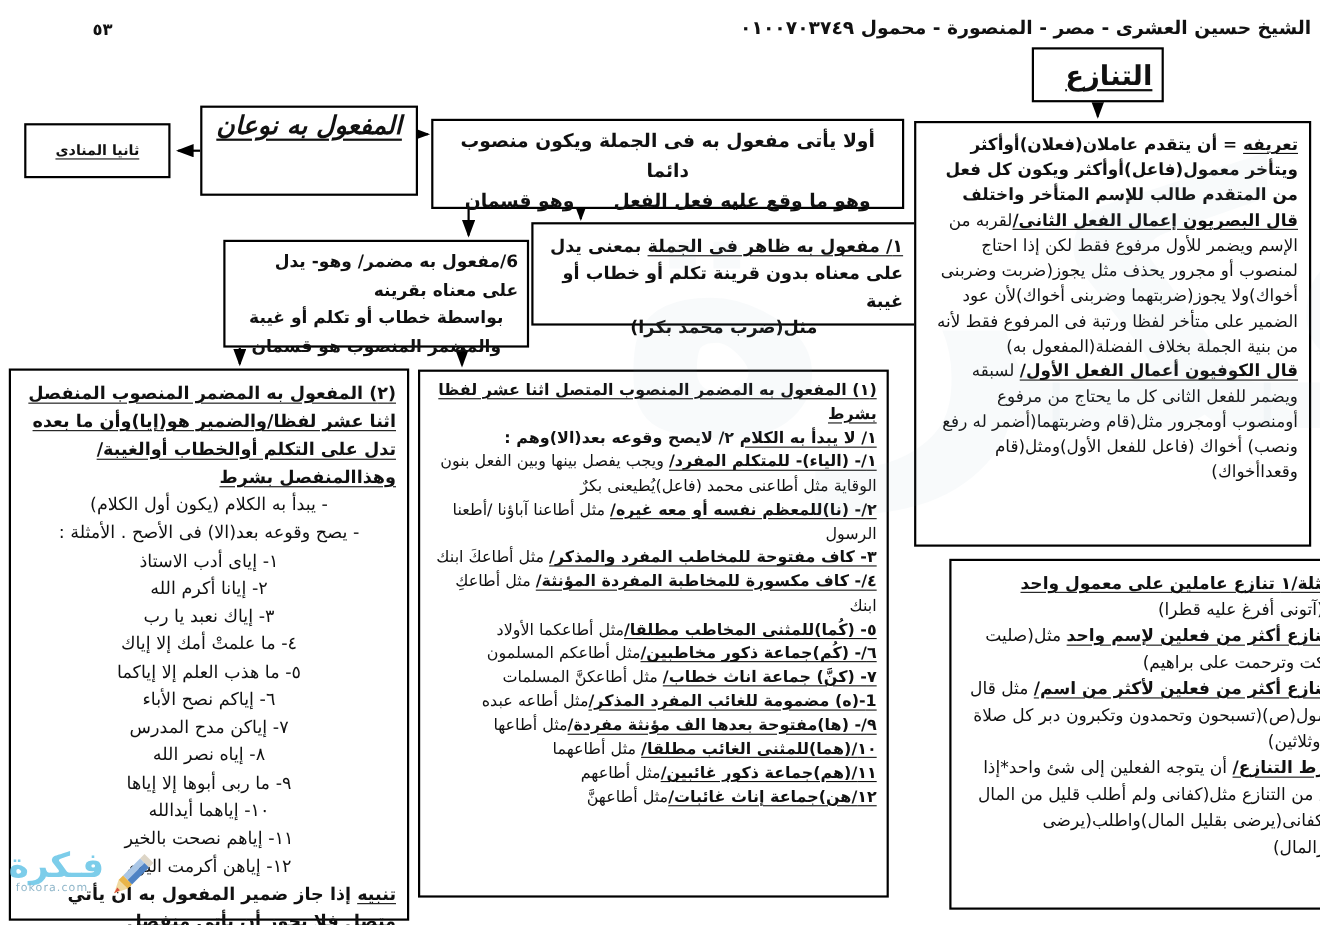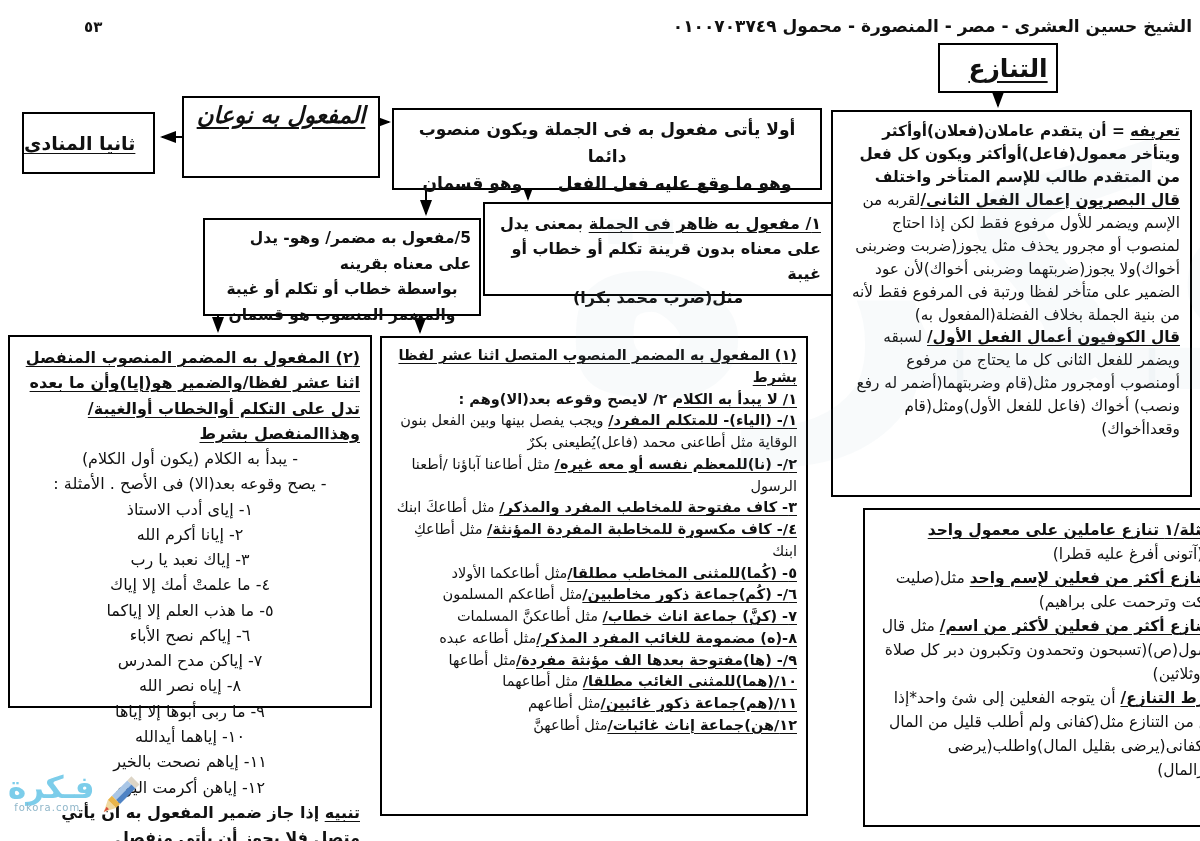--- a/index.html
+++ b/index.html
@@ -20,30 +20,30 @@
   .ln.ctr{text-align:center;}
   .ln .hd{font-weight:bold;text-decoration:underline;text-underline-offset:3px;}
   
   #page-number{left:84px;top:18px;font-size:15px;font-weight:bold;z-index:2;}
   #header-line{right:8px;top:16px;font-size:17px;font-weight:bold;direction:rtl;z-index:2;white-space:nowrap;}
   #title-box{left:938px;top:43px;width:120px;height:50px;display:flex;align-items:center;justify-content:center;
              font-size:25px;font-weight:bold;padding-left:20px;}
   #title-box .t{text-decoration:underline;text-underline-offset:4px;}
   #types-box{left:182px;top:96px;width:198px;height:82px;font-size:23px;text-align:center;padding-top:4px;font-style:italic;}
   #types-box .t{text-decoration:underline;text-underline-offset:4px;font-weight:bold;}
-  #munada-box{left:22px;top:112px;width:133px;height:62px;display:flex;align-items:center;justify-content:flex-end;font-size:19px;}
+  #munada-box{left:22px;top:112px;width:133px;height:50px;display:flex;align-items:center;justify-content:center;font-size:13px;}
   #munada-box .t{text-decoration:underline;text-underline-offset:3px;font-weight:bold;}
   #awalan-box{left:392px;top:108px;width:430px;height:82px;font-size:17px;line-height:1.6;padding:6px 10px;text-align:center;}
   #mudmar-box{left:203px;top:218px;width:278px;height:98px;font-size:15.5px;line-height:1.65;padding:6px 8px;}
   #zahir-box{left:483px;top:202px;width:350px;height:94px;font-size:16px;line-height:1.55;padding:8px 10px;}
   
   #definition-box{left:831px;top:110px;width:361px;height:387px;font-size:15.3px;line-height:1.5;padding:8px 10px;}
   #examples-box{left:815px;top:508px;width:377px;height:319px;font-size:15.5px;line-height:1.55;padding:8px 10px;margin-left:48px;}
   
-  #munfasil-box{left:8px;top:335px;width:364px;height:373px;font-size:16px;line-height:1.58;padding:8px 10px;}
+  #munfasil-box{left:8px;top:335px;width:364px;height:502px;font-size:16px;line-height:1.58;padding:8px 10px;}
   #muttasil-box{left:380px;top:336px;width:428px;height:480px;font-size:14.5px;line-height:1.5;padding:7px 9px;}
   
   #connectors{position:absolute;left:0;top:0;z-index:1;pointer-events:none;}
   
   #ghost{
     left:560px;top:110px;font-size:330px;font-weight:bold;direction:rtl;
     color:rgba(130,155,175,0.055);z-index:3;pointer-events:none;line-height:1;
   }
   
   #brand{left:8px;top:770px;width:160px;display:flex;align-items:flex-start;z-index:4;pointer-events:none;}
@@ -83,21 +83,21 @@
 <div id="munada-box" class="box">
   <span class="t">ثانيا المنادى</span>
 </div>
 
 <div id="awalan-box" class="box bold-box">
     <div class="ln u">أولا يأتى مفعول به فى الجملة ويكون منصوب دائما</div>
     <div class="ln u">وهو ما وقع عليه فعل الفعل&nbsp;&nbsp;&nbsp;&nbsp;&nbsp;&nbsp;وهو قسمان وهما</div>
   </div>
 
 <div id="mudmar-box" class="box bold-box">
-    <div class="ln u">5/مفعول به مضمر/ وهو- يدل على معناه بقرينه</div>
+    <div class="ln u">6/مفعول به مضمر/ وهو- يدل على معناه بقرينه</div>
     <div class="ln ctr">بواسطة خطاب أو تكلم أو غيبة</div>
     <div class="ln u ctr">والمضمر المنصوب هو قسمان</div>
   </div>
 <div id="zahir-box" class="box bold-box">
     <div class="ln"><span class="hd">١/ مفعول به ظاهر فى الجملة</span> بمعنى يدل على معناه بدون قرينة تكلم أو خطاب أو غيبة</div>
     <div class="ln ctr">مثل(ضرب محمد بكرا)</div>
   </div>
 
 <div id="definition-box" class="box">
     <div class="ln b"><span class="hd">تعريفه</span> = أن يتقدم عاملان(فعلان)أوأكثر ويتأخر معمول(فاعل)أوأكثر ويكون كل فعل من المتقدم طالب للإسم المتأخر واختلف</div>
@@ -132,21 +132,21 @@
 <div id="muttasil-box" class="box">
     <div class="ln"><span class="hd">(١) المفعول به المضمر المنصوب المتصل اثنا عشر لفظا بشرط</span></div>
     <div class="ln b"><span class="hd">١/ لا يبدأ به الكلام</span> ٢/ لايصح وقوعه بعد(الا)وهم :</div>
     <div class="ln"><span class="hd">١/- (الياء)- للمتكلم المفرد/</span> ويجب يفصل بينها وبين الفعل بنون الوقاية مثل أطاعنى محمد (فاعل)يُطيعنى بكرٌ</div>
     <div class="ln"><span class="hd">٢/- (نا)للمعظم نفسه أو معه غيره/</span> مثل أطاعنا آباؤنا /أطعنا الرسول</div>
     <div class="ln"><span class="hd">٣- كاف مفتوحة للمخاطب المفرد والمذكر/</span> مثل أطاعكَ ابنك</div>
     <div class="ln"><span class="hd">٤/- كاف مكسورة للمخاطبة المفردة المؤنثة/</span> مثل أطاعكِ ابنك</div>
     <div class="ln"><span class="hd">٥- (كُما)للمثنى المخاطب مطلقا/</span>مثل أطاعكما الأولاد</div>
     <div class="ln"><span class="hd">٦/- (كُم)جماعة ذكور مخاطبين/</span>مثل أطاعكم المسلمون</div>
     <div class="ln"><span class="hd">٧- (كنَّ) جماعة اناث خطاب/</span> مثل أطاعكنَّ المسلمات</div>
-    <div class="ln"><span class="hd">٨-(ه) مضمومة للغائب المفرد المذكر/</span>مثل أطاعه عبده</div>
+    <div class="ln"><span class="hd">1-(ه) مضمومة للغائب المفرد المذكر/</span>مثل أطاعه عبده</div>
     <div class="ln"><span class="hd">٩/- (ها)مفتوحة بعدها الف مؤنثة مفردة/</span>مثل أطاعها</div>
     <div class="ln"><span class="hd">١٠/(هما)للمثنى الغائب مطلقا/</span> مثل أطاعهما</div>
     <div class="ln"><span class="hd">١١/(هم)جماعة ذكور غائبين/</span>مثل أطاعهم</div>
     <div class="ln"><span class="hd">١٢/هن)جماعة إناث غائبات/</span>مثل أطاعهنَّ</div>
   </div>
 
 <div id="ghost" class="abs">فكرة</div>
 
 <div id="brand" class="abs">
   <div>

